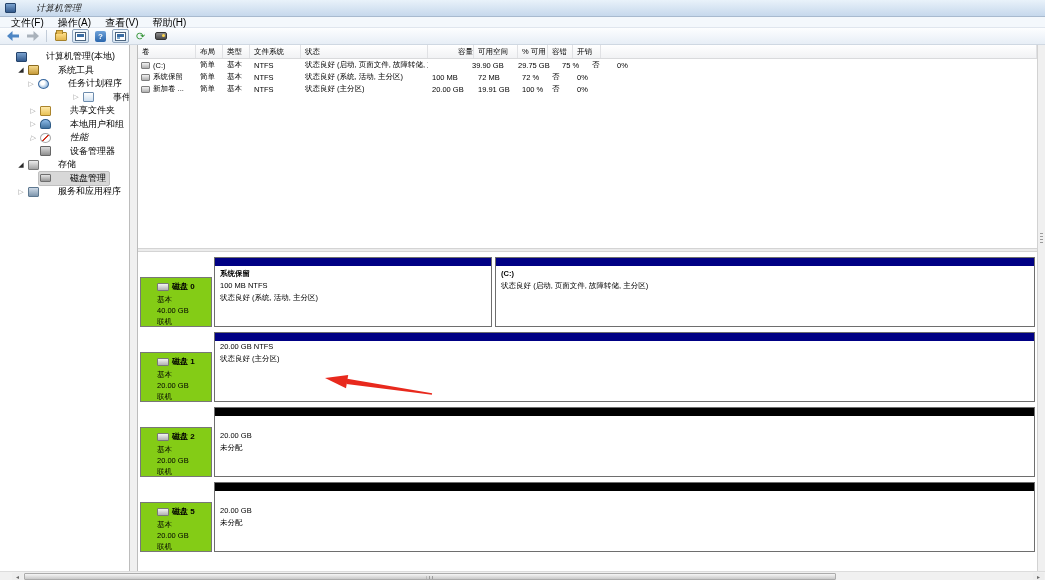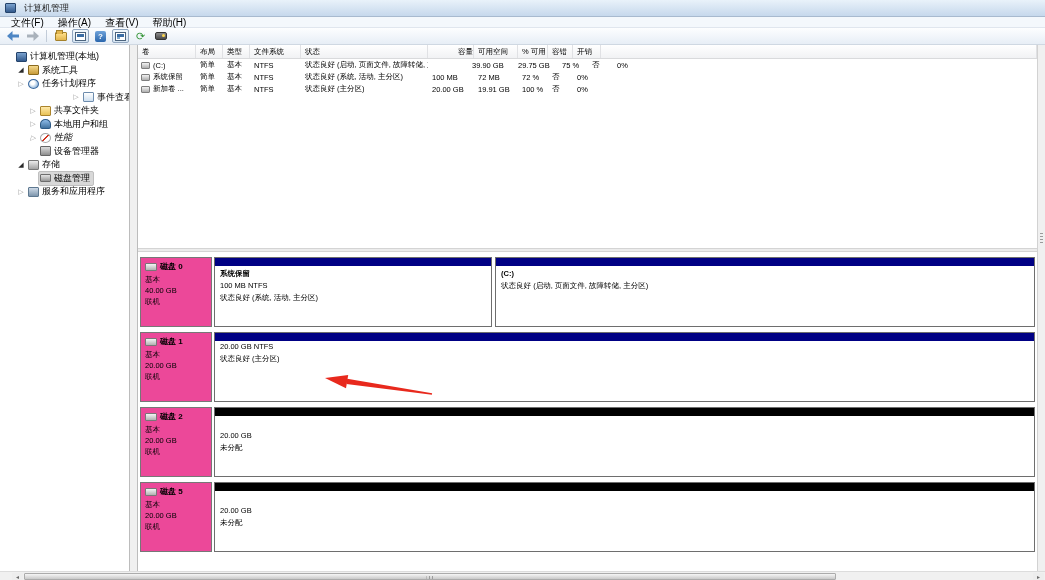--- a/index.html
+++ b/index.html
@@ -3,21 +3,21 @@
 <meta charset="utf-8">
 <style>
   * { margin:0; padding:0; box-sizing:border-box; }
   html,body { width:1045px; height:580px; }
   body { font-family:"Liberation Sans", sans-serif; color:#000; }
   .window { position:relative; width:1045px; height:580px; background:#f0f0f0; overflow:hidden; }
 
   
   .titlebar { position:absolute; top:0; left:0; right:0; height:17px;
     background:linear-gradient(#e9f2fa,#c6d8ec); border-bottom:1px solid #a8bacf;
-    display:flex; align-items:center; padding-left:5px; gap:8px; }
+    display:flex; align-items:center; padding-left:5px; gap:20px;font-style:italic; }
   .title-icon { width:11px; height:10px; background:linear-gradient(#7aa2cf,#32598c);
     border:1px solid #24436b; border-radius:1px; }
   .title-text { font-size:9px; color:#1e1e1e; }
 
   
   .menubar { position:absolute; top:17px; left:0; right:0; height:11px;
     background:#f4f8fc; border-bottom:1px solid #e0e6ee;
     display:flex; align-items:center; padding-left:4px; }
   .menu-item { font-size:10px; padding:0 7px; line-height:11px; cursor:default; }
 
@@ -43,21 +43,21 @@
   .folder-glyph::before { content:""; position:absolute; left:0; top:-3px; width:5px; height:3px;
     background:#e3b64e; border:1px solid #a5822b; border-bottom:none; }
 
   
   .tree-panel { position:absolute; left:0; top:45px; width:130px; bottom:9px; background:#fff;
     border-right:1px solid #bcbcbc; overflow:hidden; padding-top:5px; }
   .tree-row { display:flex; align-items:center; height:13.5px; font-size:9px; white-space:nowrap; cursor:default; }
   .expander { width:10px; font-size:7px; text-align:center; flex:0 0 10px; }
   .expander.collapsed { color:#9a9a9a; }
   .expander.expanded { color:#2b2b2b; }
-  .item-body { display:flex; align-items:center; gap:3px; padding:0 3px 0 1px; border:1px solid transparent; }
+  .item-body { display:flex; align-items:center; gap:19px; padding:0 3px 0 1px; border:1px solid transparent; }
   .tree-row.selected .item-body { background:#d8d8d8; border:1px solid #bfbfbf; border-radius:2px; }
   .ticon { width:11px; height:10px; flex:0 0 11px; border-radius:1px; }
   .computer-icon { background:linear-gradient(#7aa2cf,#32598c); border:1px solid #24436b; }
   .tools-icon { background:linear-gradient(#f5d98c,#c79b3a); border:1px solid #8a6a1f; }
   .scheduler-icon { background:radial-gradient(circle at 40% 35%, #ffffff 25%, #5e93c9); border:1px solid #39689f; border-radius:50%; }
   .event-viewer-icon { background:linear-gradient(#ffffff,#cfe0f0); border:1px solid #6d8cad; }
   .shared-folders-icon { background:linear-gradient(#ffe9a9,#e8c257); border:1px solid #ab842c; }
   .users-icon { background:linear-gradient(#8ebbe8,#41729f); border:1px solid #2d5a86; border-radius:50% 50% 2px 2px; }
   .performance-icon { background:linear-gradient(135deg, #fff 42%, #d23420 42%, #d23420 58%, #fff 58%);
     border:1px solid #a8a8a8; border-radius:50%; }
@@ -86,22 +86,22 @@
   .vol-icon { width:9px; height:7px; flex:0 0 9px; background:linear-gradient(#f2f2f2,#aeaeae);
     border:1px solid #7e7e7e; border-radius:1px; }
 
   .h-splitter { position:absolute; left:0; right:0; top:203px; height:4px; background:#ececec;
     border-top:1px solid #d4d4d4; border-bottom:1px solid #d4d4d4; cursor:row-resize; }
 
   
   .graph-area { position:absolute; left:0; right:0; top:207px; bottom:0; background:#fff;
     overflow:hidden; padding:5px 2px 0 2px; }
   .disk-block { display:flex; height:70px; margin-bottom:5px; }
-  .disk-label { width:72px; flex:0 0 72px; border:1px solid #777; background:#ec4899;
-    padding:3px 4px; margin-right:2px; }
+  .disk-label { width:72px; flex:0 0 72px; border:1px solid #777; background:#84cc16;
+    padding:3px 16px; margin-right:2px;margin-top:20px; }
   .disk-head { display:flex; align-items:center; gap:3px; font-size:8px; font-weight:bold; margin-bottom:2px; }
   .drive-icon { width:12px; height:8px; background:linear-gradient(#f4f4f4,#b2b2b2);
     border:1px solid #787878; border-radius:1px; flex:0 0 12px; }
   .disk-line { font-size:7.5px; line-height:11px; }
   .disk-parts { flex:1 1 auto; display:flex; gap:3px; }
   .part { border:1px solid #6e6e6e; background:#fff; overflow:hidden; }
   .part-bar { height:8px; width:100%; }
   .part-title { font-size:7.5px; font-weight:bold; line-height:12px; padding-left:5px;
     margin-top:2px; min-height:12px; white-space:nowrap; }
   .part-line { font-size:7.5px; line-height:12px; padding-left:5px; white-space:nowrap; }
@@ -177,21 +177,21 @@
           <span>计算机管理(本地)</span>
         </span>
       </div>
       <div class="tree-row" style="padding-left: 16px;">
         <span class="expander expanded">◢</span>
         <span class="item-body">
           <span class="ticon tools-icon"></span>
           <span>系统工具</span>
         </span>
       </div>
-      <div class="tree-row" style="padding-left: 16px;">
+      <div class="tree-row" style="padding-left: 26px;">
         <span class="expander collapsed">▷</span>
         <span class="item-body">
           <span class="ticon scheduler-icon"></span>
           <span>任务计划程序</span>
         </span>
       </div>
       <div class="tree-row" style="padding-left: 28px; margin-left: 43px;">
         <span class="expander collapsed">▷</span>
         <span class="item-body">
           <span class="ticon event-viewer-icon"></span>

